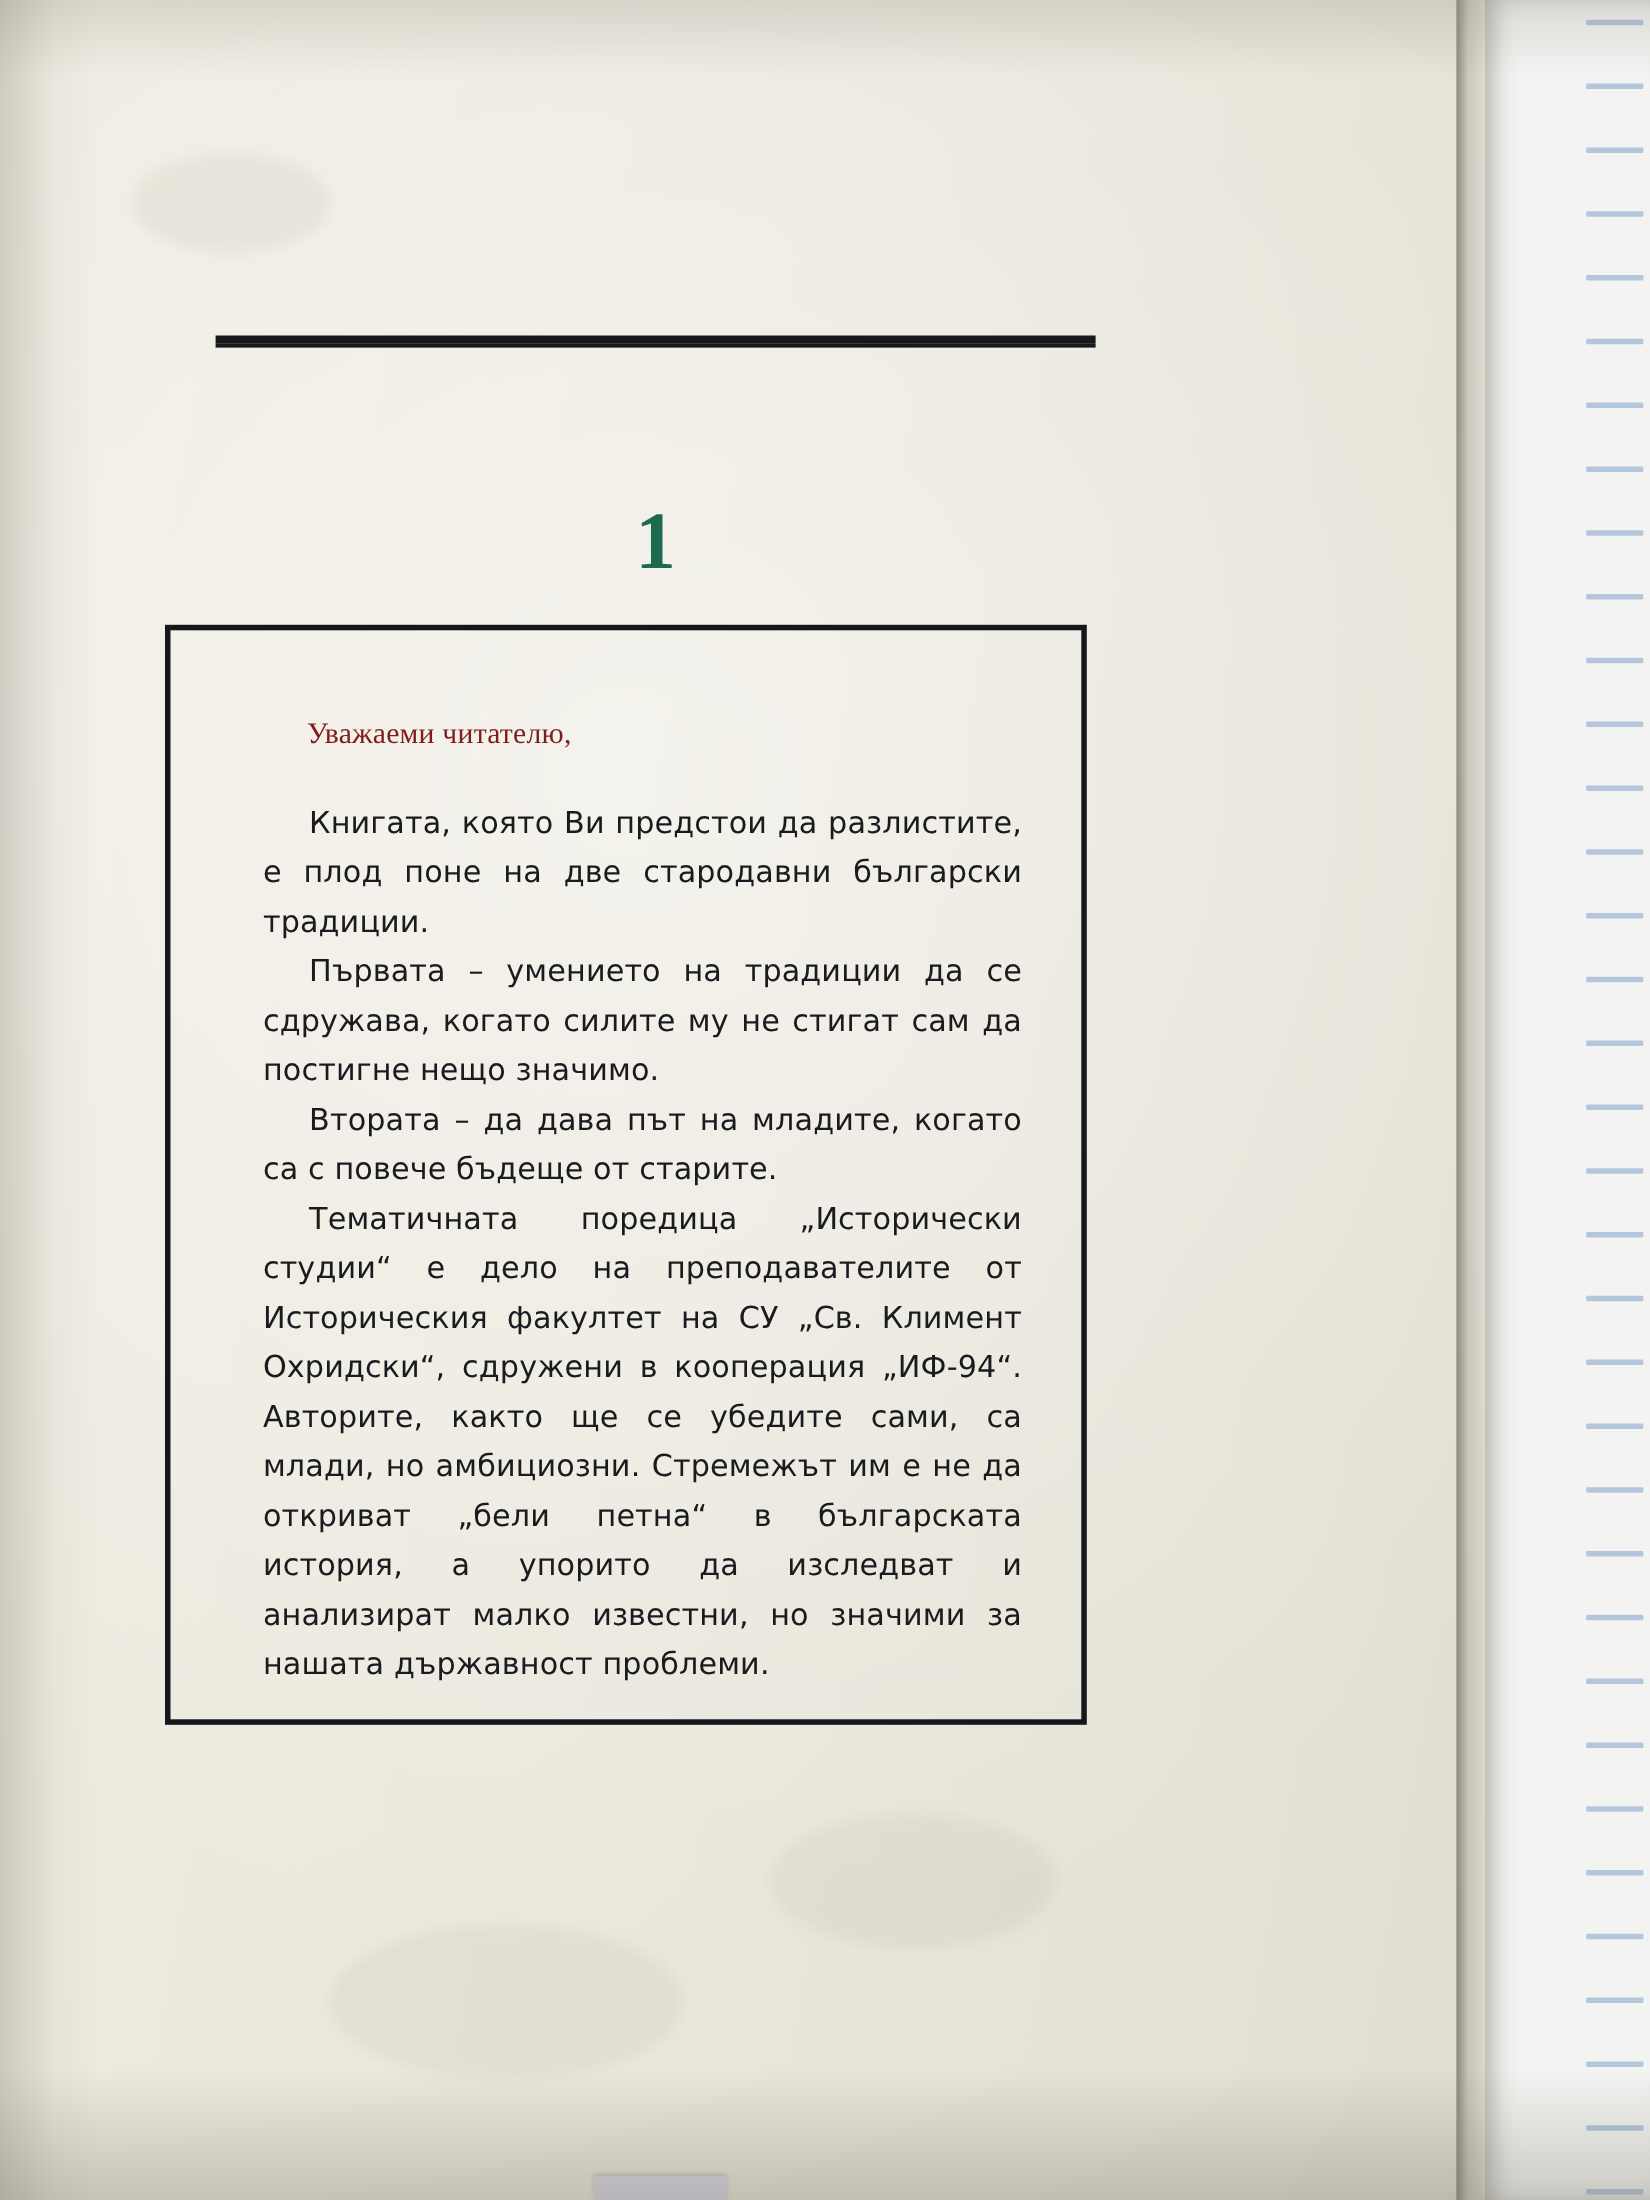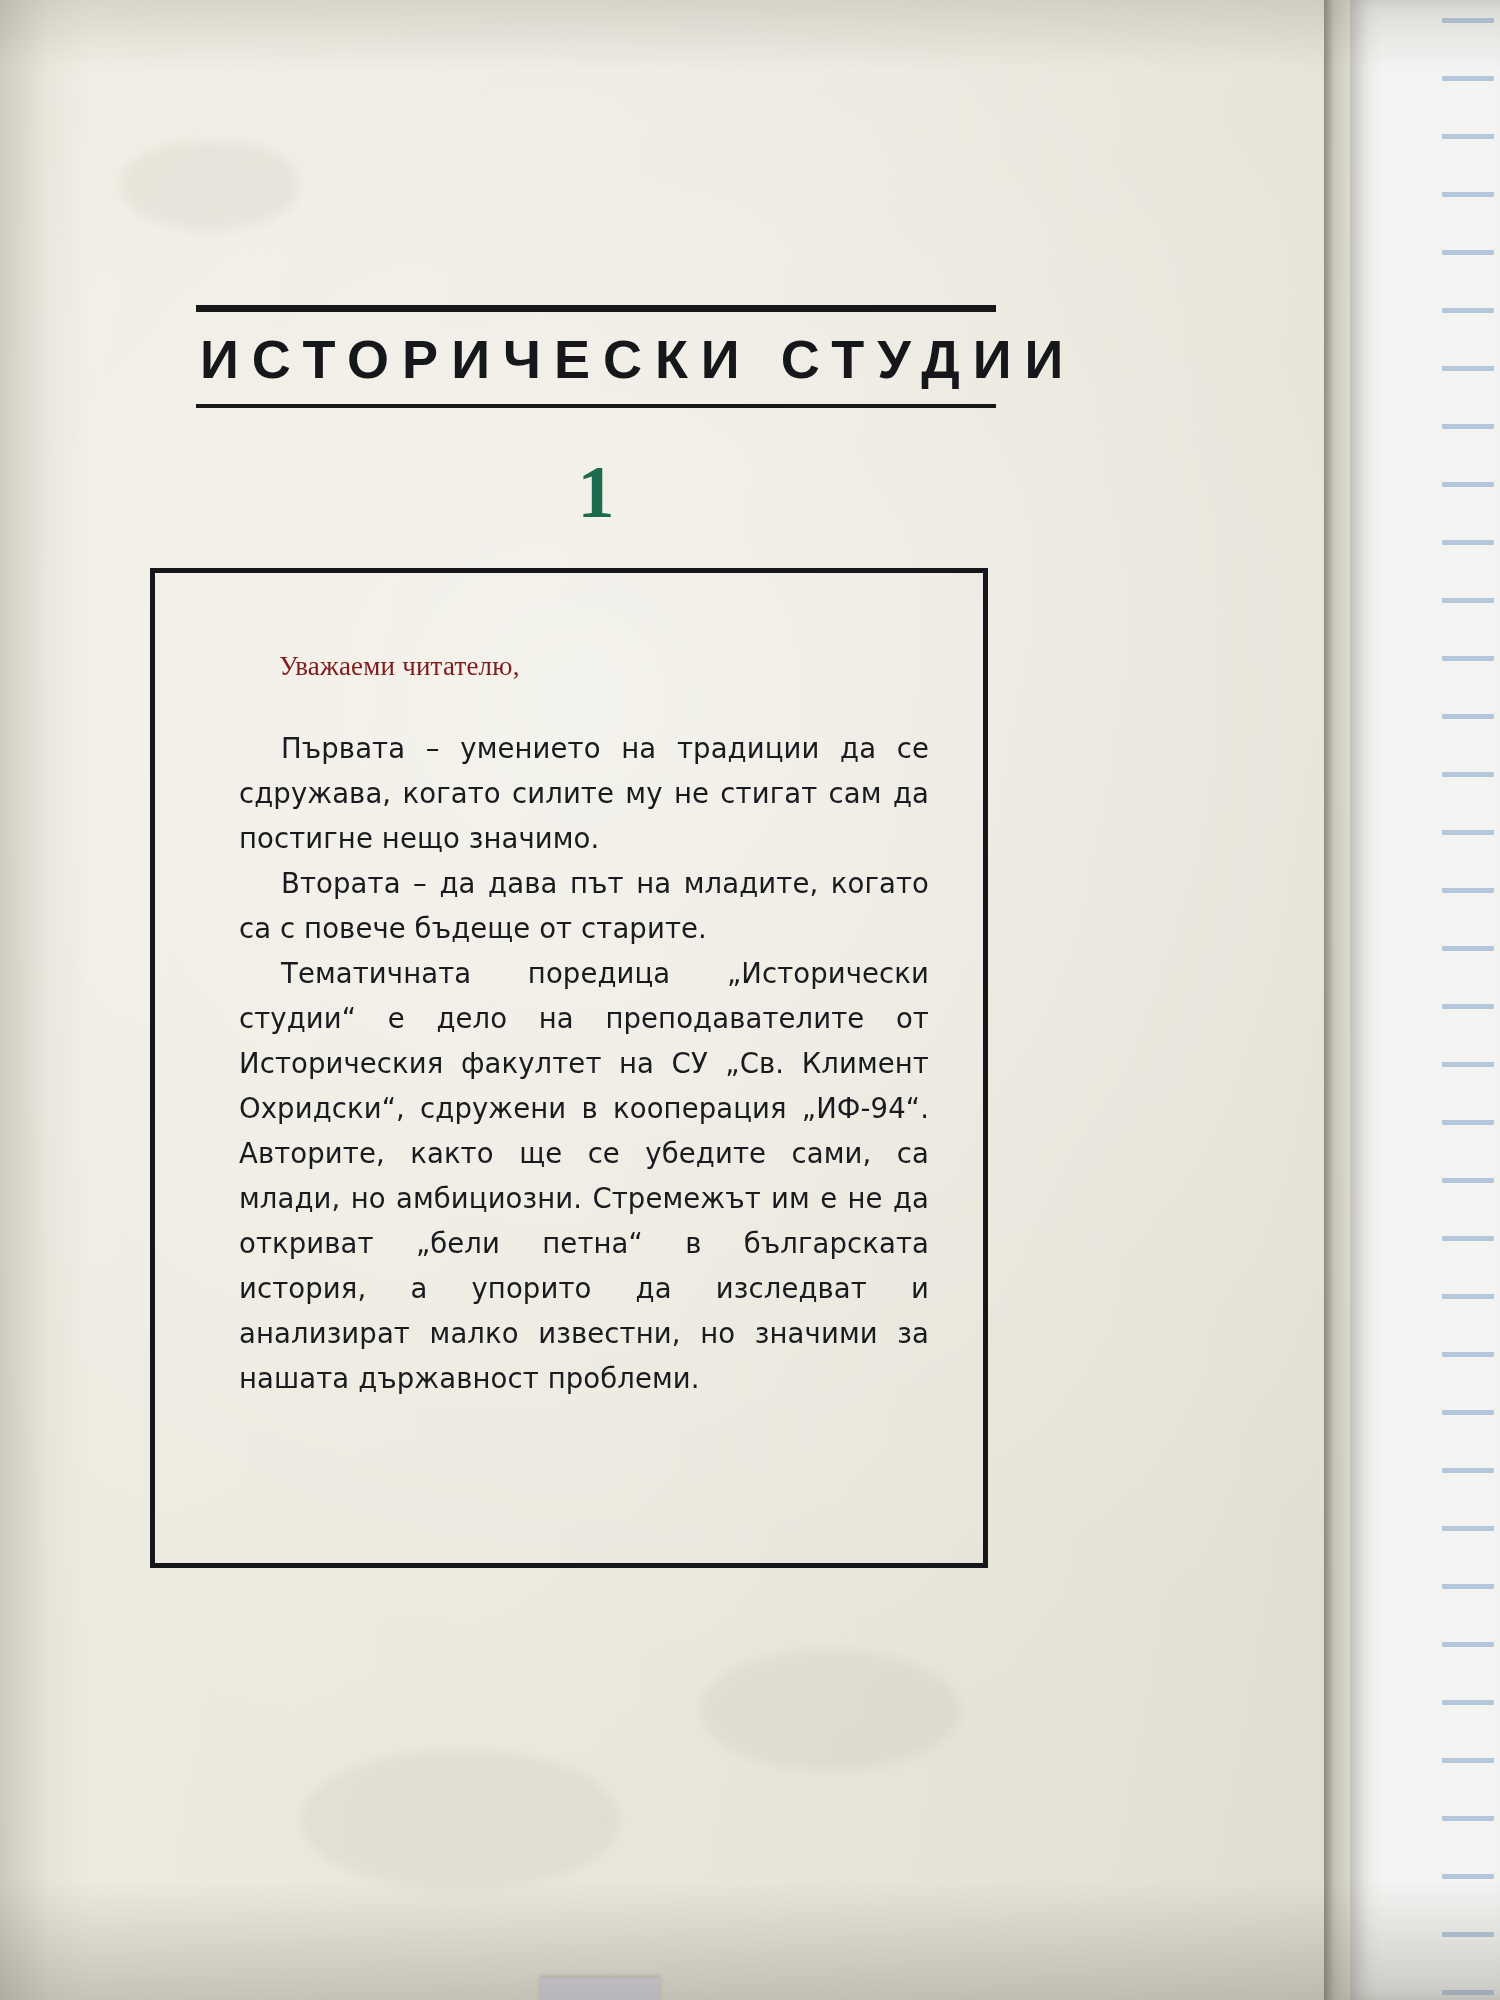--- a/index.html
+++ b/index.html
@@ -182,29 +182,29 @@
 <div class="page">
 
   <div class="paper-tint"></div>
 
   <div class="blotch" style="left:120px; top:140px; width:180px; height:90px;"></div>
   <div class="blotch" style="left:700px; top:1650px; width:260px; height:120px;"></div>
   <div class="blotch" style="left:300px; top:1750px; width:320px; height:140px;"></div>
 
   <div class="masthead">
     <div class="rule-thick"></div>
-    <div class="masthead-title">ИСТОРИЧЕСКИ СТУДИИ</div>
     <div class="rule-thin"></div>
   </div>
 
   <div class="issue-number">1</div>
 
   <div class="textbox">
     <div class="textbox-inner">
       <p class="salutation">Уважаеми читателю,</p>
+      <p class="body-par">Книгата, която Ви предстои да разлистите, е плод поне на две стародавни български традиции.</p>
       <p class="body-par">Първата – умението на традиции да се сдружава, когато силите му не стигат сам да постигне нещо значимо.</p>
       <p class="body-par">Втората – да дава път на младите, когато са с повече бъдеще от старите.</p>
       <p class="body-par">Тематичната поредица „Исторически студии“ е дело на преподавателите от Историческия факултет на СУ „Св. Климент Охридски“, сдружени в кооперация „ИФ-94“. Авторите, както ще се убедите сами, са млади, но амбициозни. Стремежът им е не да откриват „бели петна“ в българската история, а упорито да изследват и анализират малко известни, но значими за нашата държавност проблеми.</p>
     </div>
   </div>
 
   <div class="bottom-tab"></div>
 
   <div class="side-gutter"></div>
   <div class="side-sheet" id="side-sheet">

